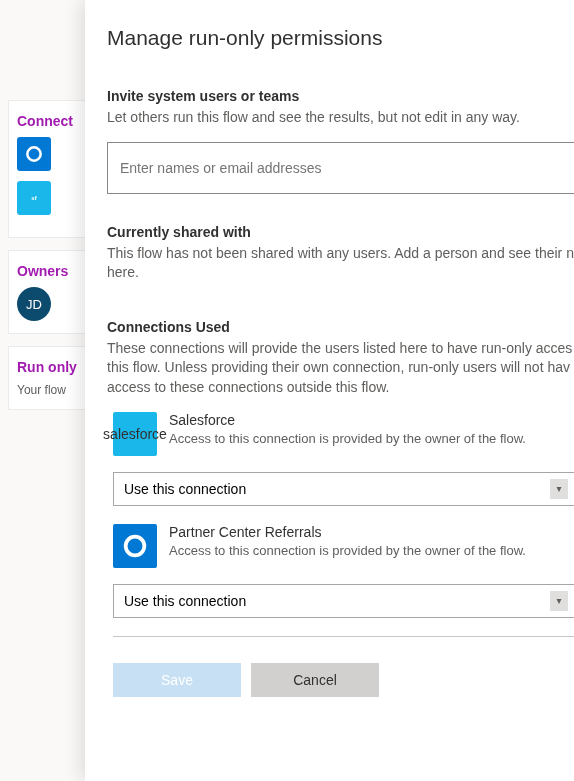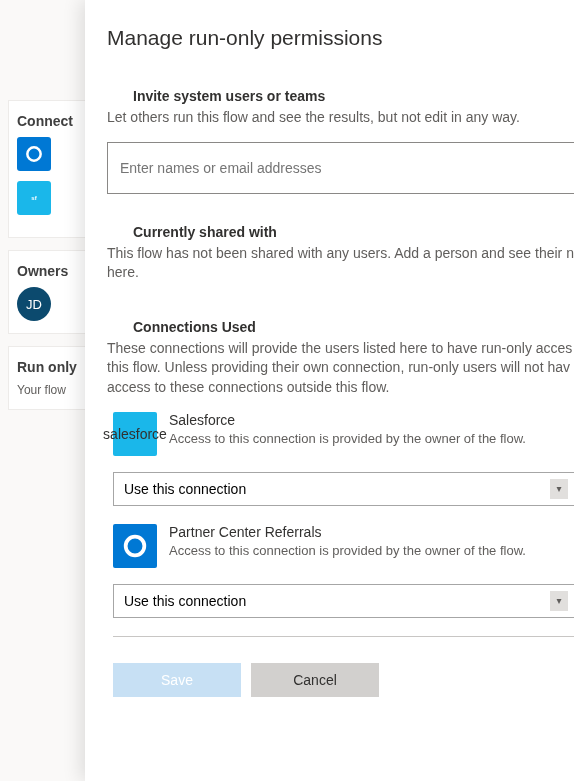--- a/index.html
+++ b/index.html
@@ -24,21 +24,21 @@
     }
     .bg-section {
       background: #fff;
       border: 1px solid #edebe9;
       margin-top: 12px;
       padding: 12px 8px;
     }
     .bg-section-top { margin-top: 100px; }
     .bg-label {
       font-weight: 600;
-      color: #404040;
+      color: #a21caf;
       font-size: 14px;
       margin-bottom: 8px;
     }
     .bg-icon-sq {
       width: 34px;
       height: 34px;
       background: #0078d4;
       border-radius: 3px;
       margin-bottom: 10px;
       display: flex;
@@ -75,21 +75,20 @@
       font-size: 21px;
       font-weight: 400;
       color: #323130;
       margin-bottom: 38px;
     }
     .section-heading {
       font-size: 14px;
       font-weight: 600;
       color: #323130;
       margin-bottom: 4px;
-      margin-left: 26px;
     }
     .section-desc {
       font-size: 14px;
       color: #605e5c;
       line-height: 1.4;
       margin-bottom: 14px;
     }
     .name-input {
       width: 100%;
       height: 52px;

